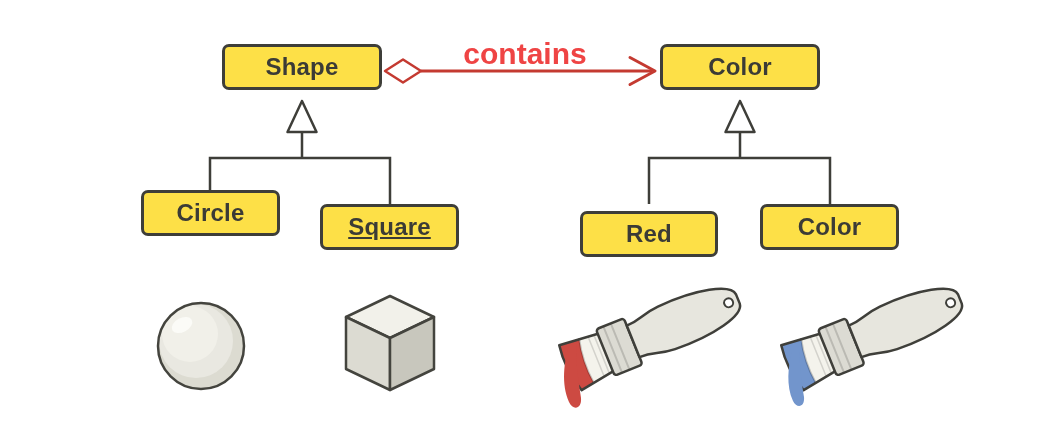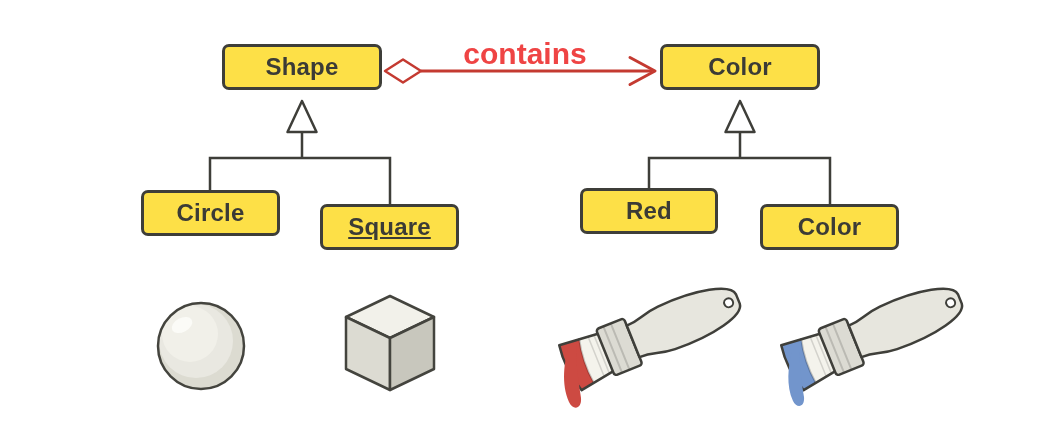--- a/index.html
+++ b/index.html
@@ -20,21 +20,21 @@
     border:3px solid #3e3e39;
     border-radius:7px;
     color:#3b3b36;
     font-size:24px;font-weight:bold;
     letter-spacing:0.2px;
   }
   #box-shape{left:222px;top:44px;width:160px;}
   #box-color{left:660px;top:44px;width:160px;}
   #box-circle{left:141px;top:190px;width:139px;}
   #box-square{left:320px;top:204px;width:139px;text-decoration:underline;}
-  #box-red{left:580px;top:188px;width:138px;}
+  #box-red{left:580px;top:211px;width:138px;}
   #box-blue{left:760px;top:204px;width:139px;}
   .contains-label{
     position:absolute;
     left:425px;top:37px;width:200px;
     text-align:center;
     color:#ef4444;
     font-size:30px;font-weight:bold;
   }
 </style>
 </head>

